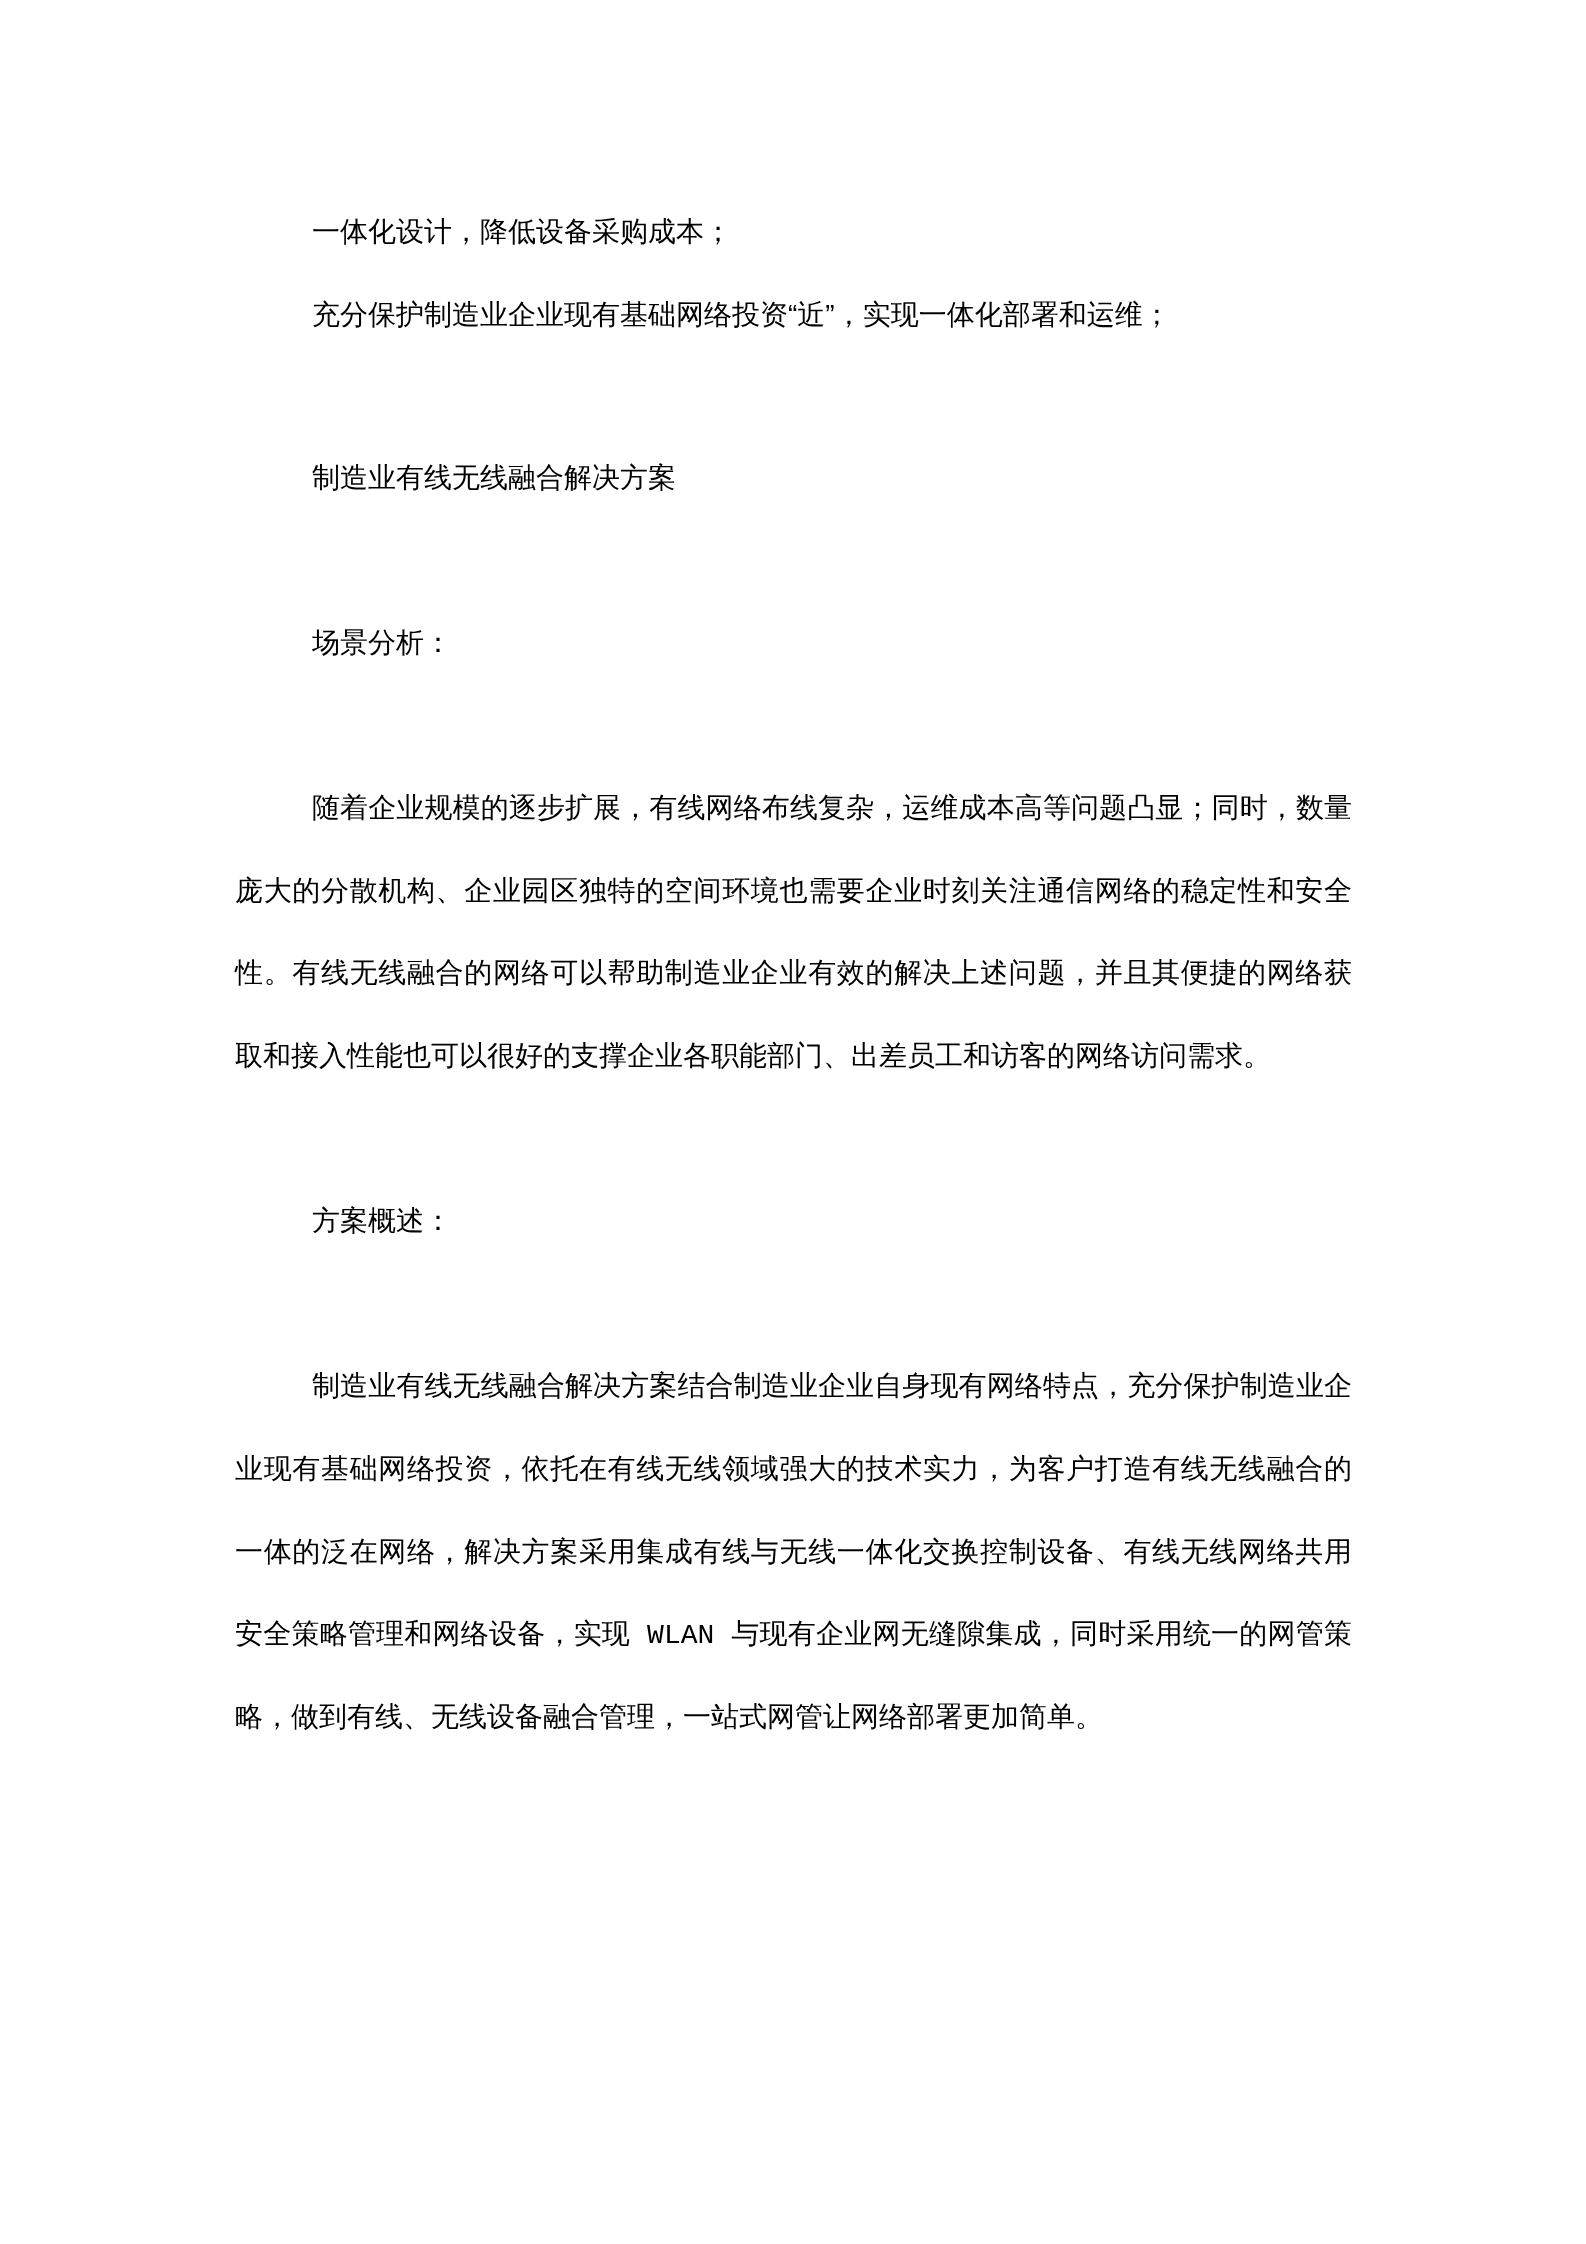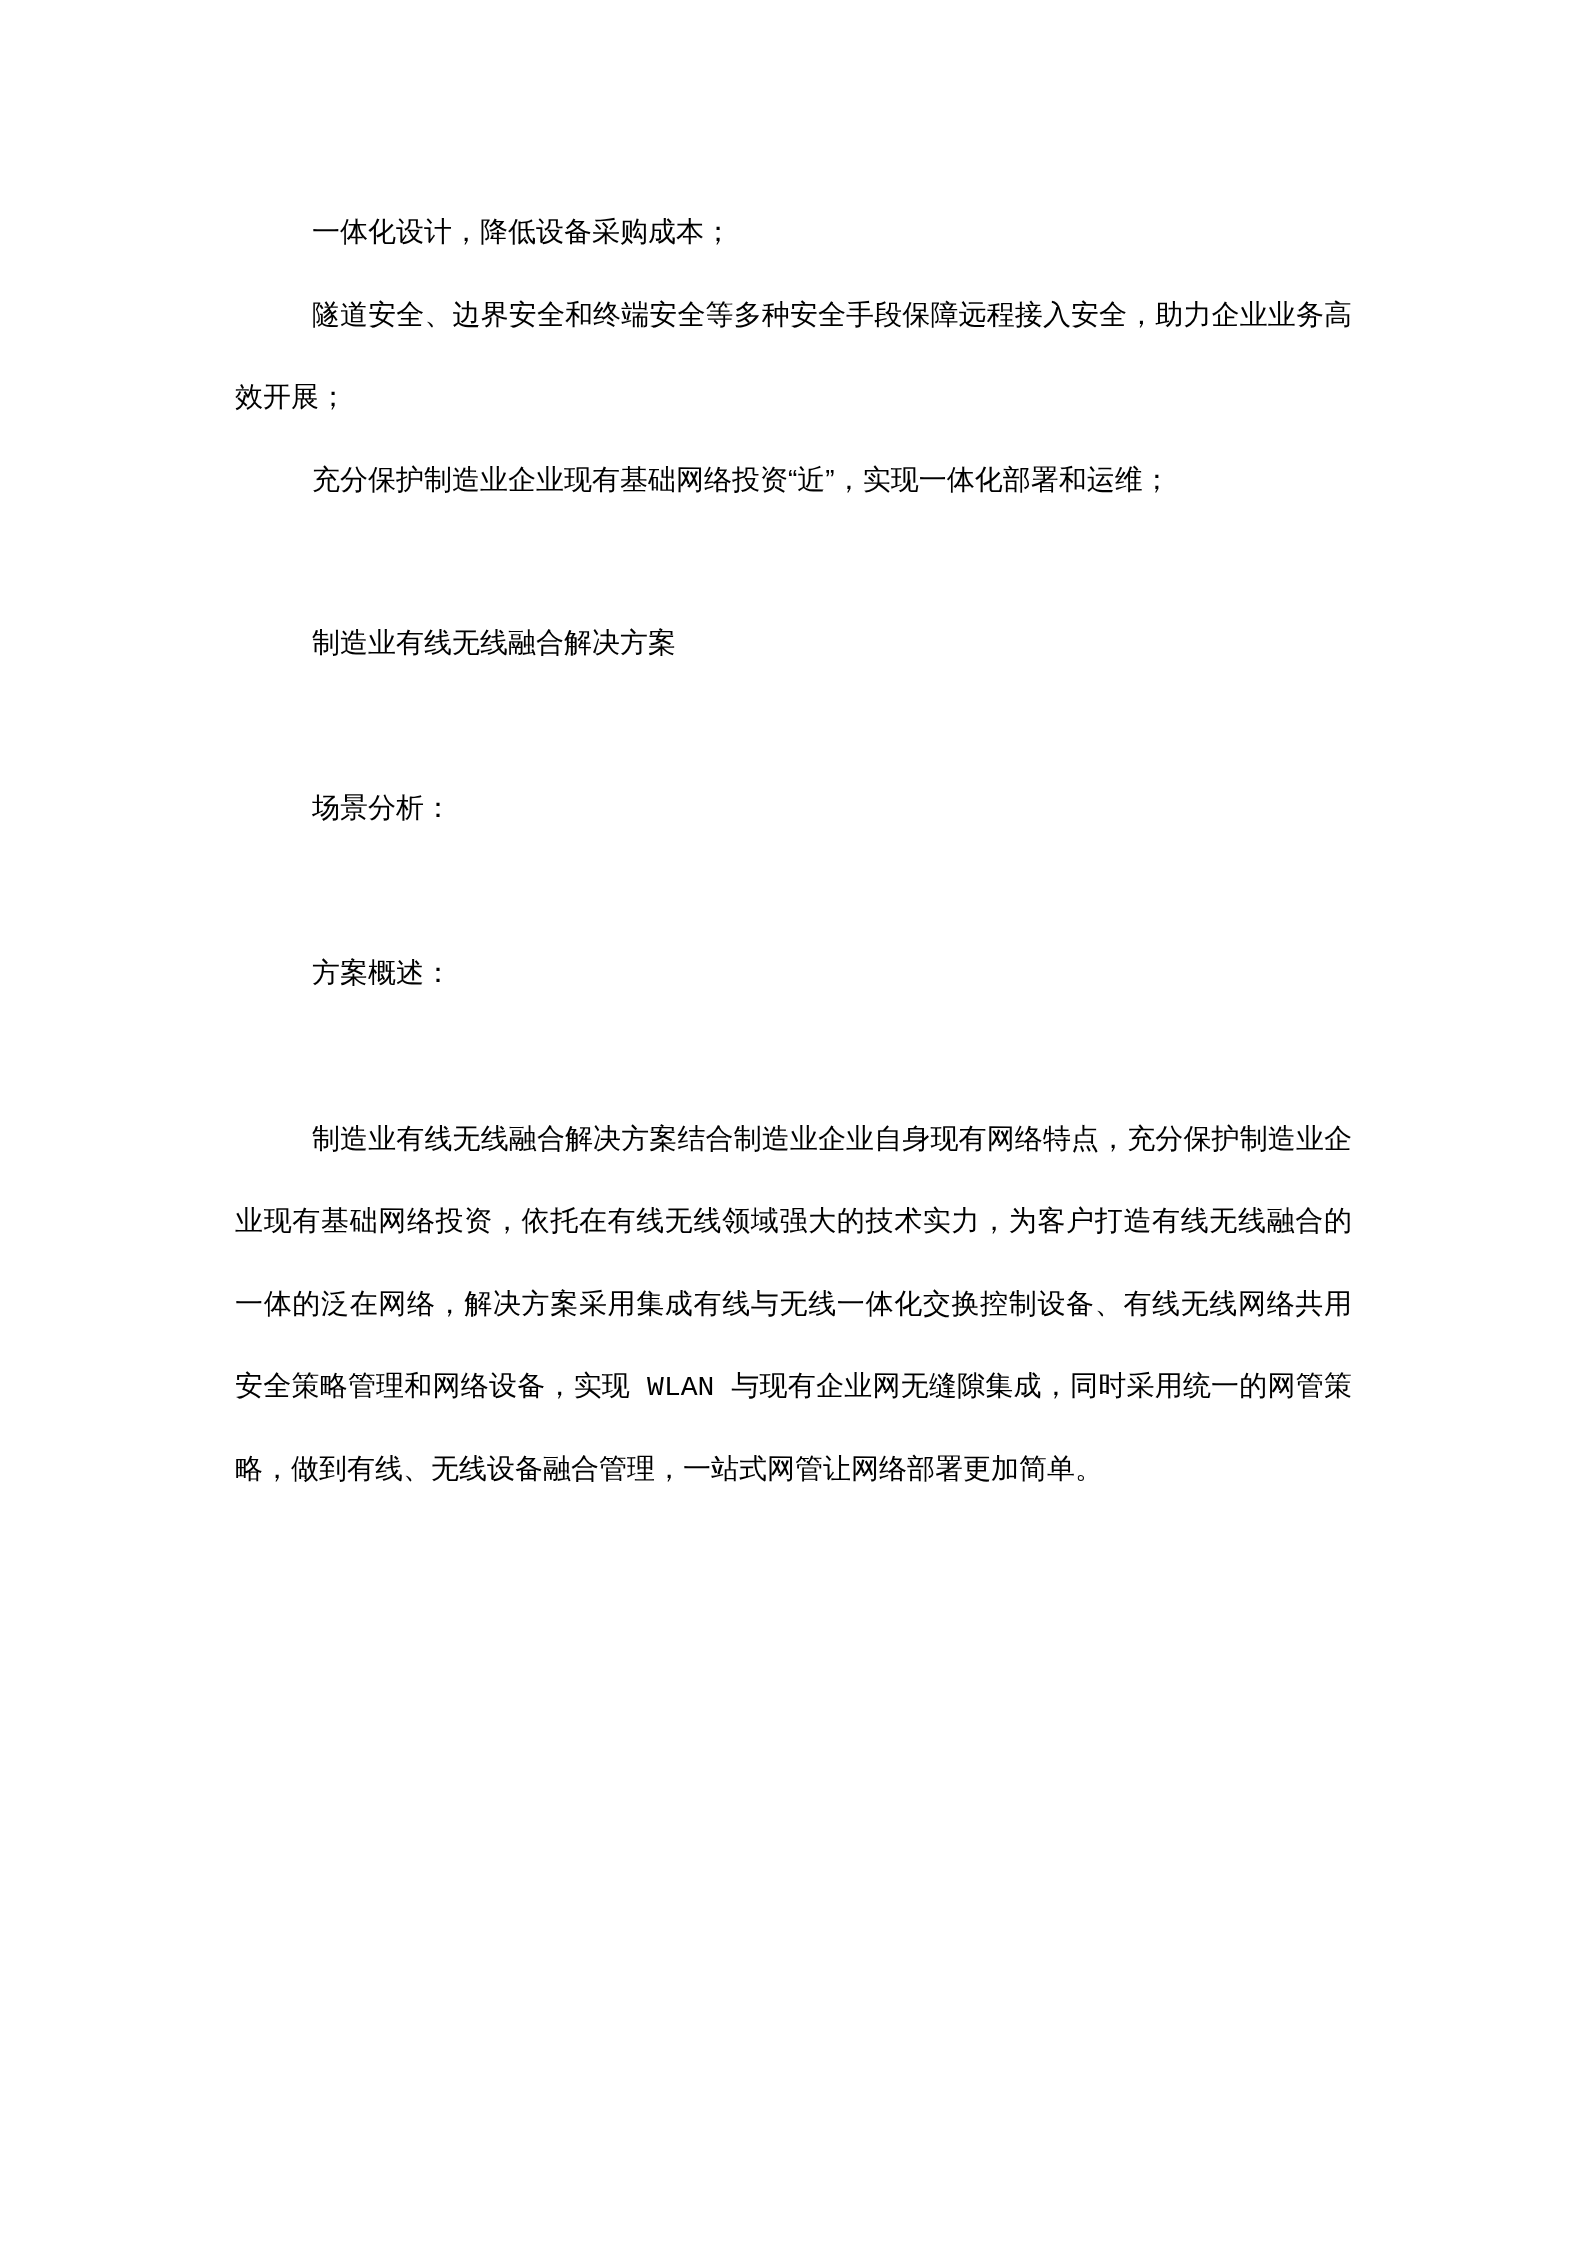--- a/index.html
+++ b/index.html
@@ -27,19 +27,19 @@
   .gap {
     margin-top: 82.6px;
     font-family: Liberation Mono, monospace;
   }
 </style>
 </head>
 <body>
 
 <div class="page">
   <p class="para">一体化设计，降低设备采购成本；</p>
-  <p class="para">隧道安全、边界安全和终端安全等多种安全手段保障远程接入安全，助力企业业务高效开展；</p>
   <p class="para">充分保护制造业企业现有基础网络投资“近”，实现一体化部署和运维；</p>
   <p class="para gap">制造业有线无线融合解决方案</p>
   <p class="para gap">场景分析：</p>
+  <p class="para gap">随着企业规模的逐步扩展，有线网络布线复杂，运维成本高等问题凸显；同时，数量庞大的分散机构、企业园区独特的空间环境也需要企业时刻关注通信网络的稳定性和安全性。有线无线融合的网络可以帮助制造业企业有效的解决上述问题，并且其便捷的网络获取和接入性能也可以很好的支撑企业各职能部门、出差员工和访客的网络访问需求。</p>
   <p class="para gap">方案概述：</p>
   <p class="para gap">制造业有线无线融合解决方案结合制造业企业自身现有网络特点，充分保护制造业企业现有基础网络投资，依托在有线无线领域强大的技术实力，为客户打造有线无线融合的一体的泛在网络，解决方案采用集成有线与无线一体化交换控制设备、有线无线网络共用安全策略管理和网络设备，实现 WLAN 与现有企业网无缝隙集成，同时采用统一的网管策略，做到有线、无线设备融合管理，一站式网管让网络部署更加简单。</p>
 </div>
 
 </body></html>

